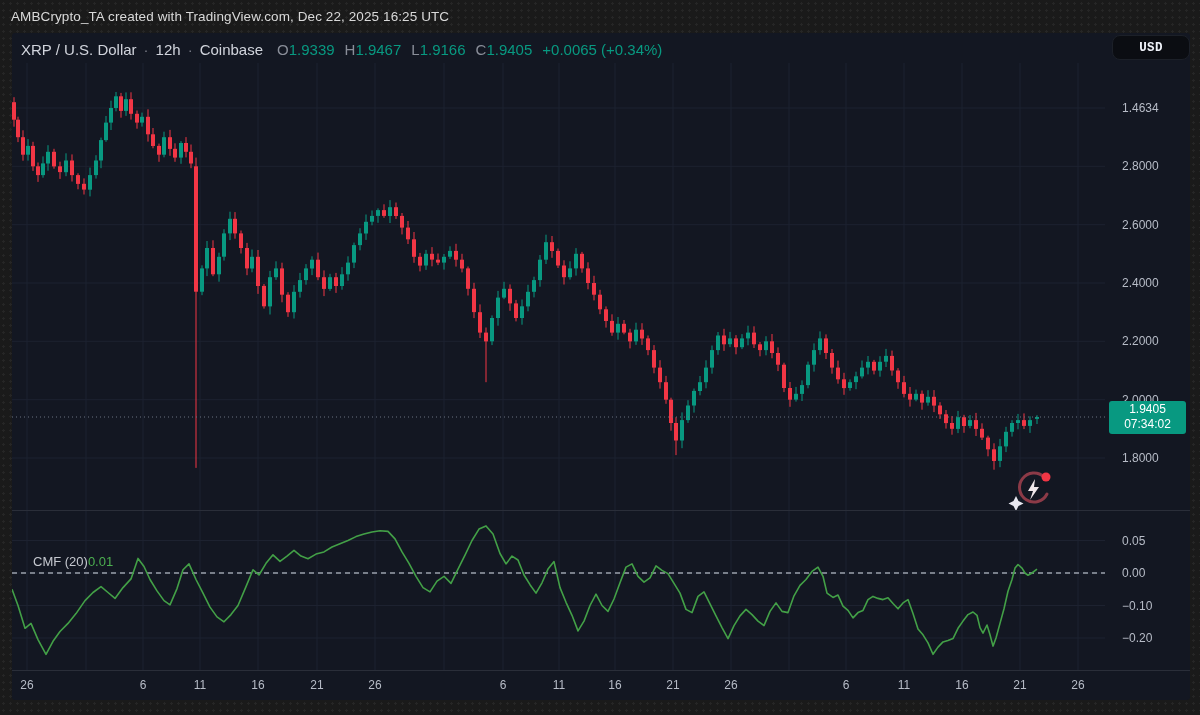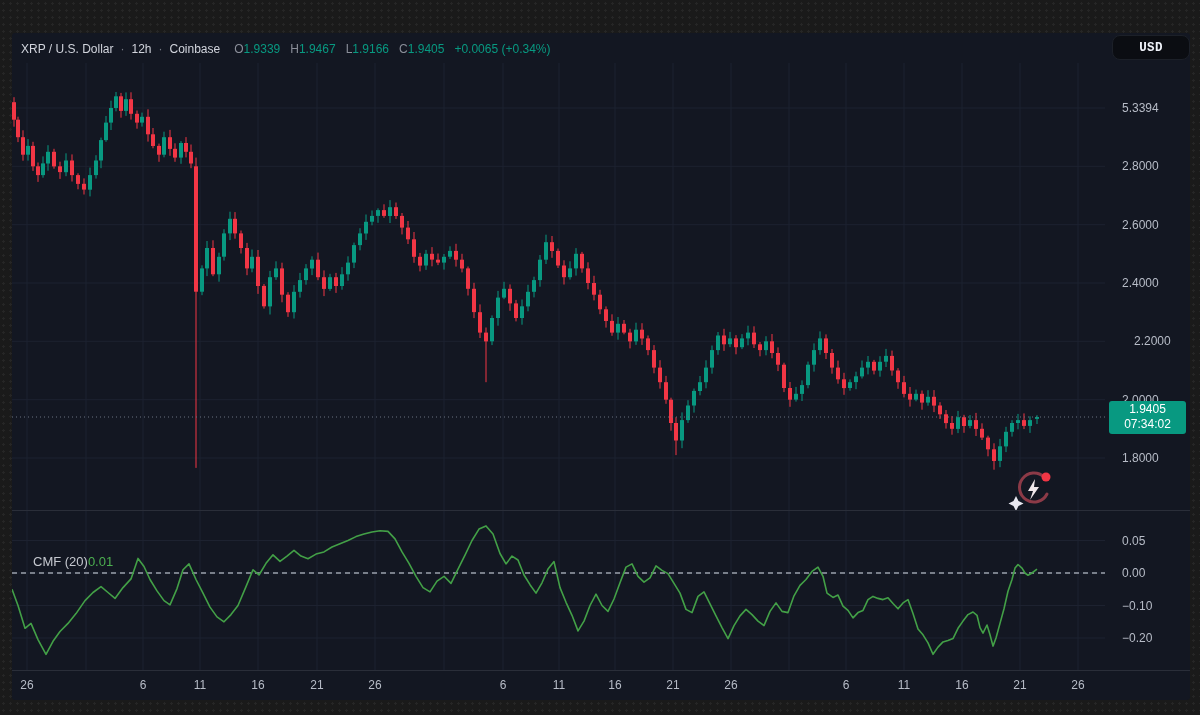--- a/index.html
+++ b/index.html
@@ -8,21 +8,21 @@
   #stage { position:relative; width:1200px; height:715px;
     background-color:#1a1a1a;
     background-image:radial-gradient(rgba(255,255,255,0.05) 1px, transparent 1.2px);
     background-size:7px 7px; }
   #app-header { position:absolute; left:11px; top:0; height:33px; display:flex; align-items:center;
     color:#d9d9d9; font-size:13.5px; letter-spacing:0.1px; }
   #widget { position:absolute; left:12px; top:33px; width:1178px; height:667px;
     background:#131722; border-radius:3px; }
   
   #legend { position:absolute; left:9px; top:6px; height:20px; display:flex; align-items:center;
-    font-size:12px; color:#d1d4dc; white-space:nowrap; }
+    font-size:15px; color:#d1d4dc; white-space:nowrap; }
   #legend .sep { color:#787b86; margin:0 7px; }
   #legend .ohlc { margin-left:14px; display:flex; gap:10px; }
   #legend .ohlc .k { color:#8a8e99; }
   #legend .ohlc .v { color:#089981; }
   #legend .chg { color:#089981; margin-left:10px; }
   #currency-btn { position:absolute; right:0px; top:2px; width:78px; height:25px;
     background:#0b0d12; border:1px solid #1c2028; border-radius:8px; color:#f0f3fa;
     font-size:12.5px; font-weight:700; display:flex; align-items:center; justify-content:center;
     letter-spacing:0.3px; cursor:pointer;font-family:Liberation Mono, monospace; }
   #chart-svg { position:absolute; left:0; top:0; }
@@ -33,20 +33,23 @@
     border-radius:3px; text-align:center; font-size:12px; line-height:15px; padding:1px 0 2px 0; }
   #cmf-legend { position:absolute; left:21px; top:521px; font-size:13px; color:#c5c8cf; }
   #cmf-legend .val { color:#4caf50; margin-left:0; }
   .pane-sep { position:absolute; left:12px; width:1178px; height:1px; background:#2a2e39; }
 </style>
 </head>
 <body>
 
 <div id="stage">
 
+  <div id="app-header">
+    <span>AMBCrypto_TA created with TradingView.com, Dec 22, 2025 16:25 UTC</span>
+  </div>
 
   <div id="widget">
 
     <svg id="chart-svg" width="1178" height="667" viewBox="12 33 1178 667">
         <g>
           <line x1="27" y1="63" x2="27" y2="670" stroke="#1d2230" stroke-width="1"></line>
           <line x1="86" y1="63" x2="86" y2="670" stroke="#1d2230" stroke-width="1"></line>
           <line x1="143" y1="63" x2="143" y2="670" stroke="#1d2230" stroke-width="1"></line>
           <line x1="200" y1="63" x2="200" y2="670" stroke="#1d2230" stroke-width="1"></line>
           <line x1="258" y1="63" x2="258" y2="670" stroke="#1d2230" stroke-width="1"></line>
@@ -462,25 +465,25 @@
 
     <div id="cmf-legend">
       <span>CMF (20)</span><span class="val">0.01</span>
     </div>
   </div>
 
   <div class="pane-sep" style="top:510px"></div>
   <div class="pane-sep" style="top:670px"></div>
 
   <div id="price-axis">
-      <span class="tick-label" style="left: 1122px; top: 101px;">5.3394</span>
+      <span class="tick-label" style="left: 1122px; top: 101px;">1.4634</span>
       <span class="tick-label" style="left: 1122px; top: 159.334px;">2.8000</span>
       <span class="tick-label" style="left: 1122px; top: 217.668px;">2.6000</span>
       <span class="tick-label" style="left: 1122px; top: 276.002px;">2.4000</span>
-      <span class="tick-label" style="left: 1122px; top: 334.336px; margin-left: 12px;">2.2000</span>
+      <span class="tick-label" style="left: 1122px; top: 334.336px;">2.2000</span>
       <span class="tick-label" style="left: 1122px; top: 392.67px;">2.0000</span>
       <span class="tick-label" style="left: 1122px; top: 451.004px;">1.8000</span>
     </div>
   <div id="cmf-axis">
       <span class="tick-label" style="left: 1122px; top: 533.5px;">0.05</span>
       <span class="tick-label" style="left: 1122px; top: 566px;">0.00</span>
       <span class="tick-label" style="left: 1122px; top: 598.5px;">−0.10</span>
       <span class="tick-label" style="left: 1122px; top: 631px;">−0.20</span>
     </div>
   <div id="time-axis">

